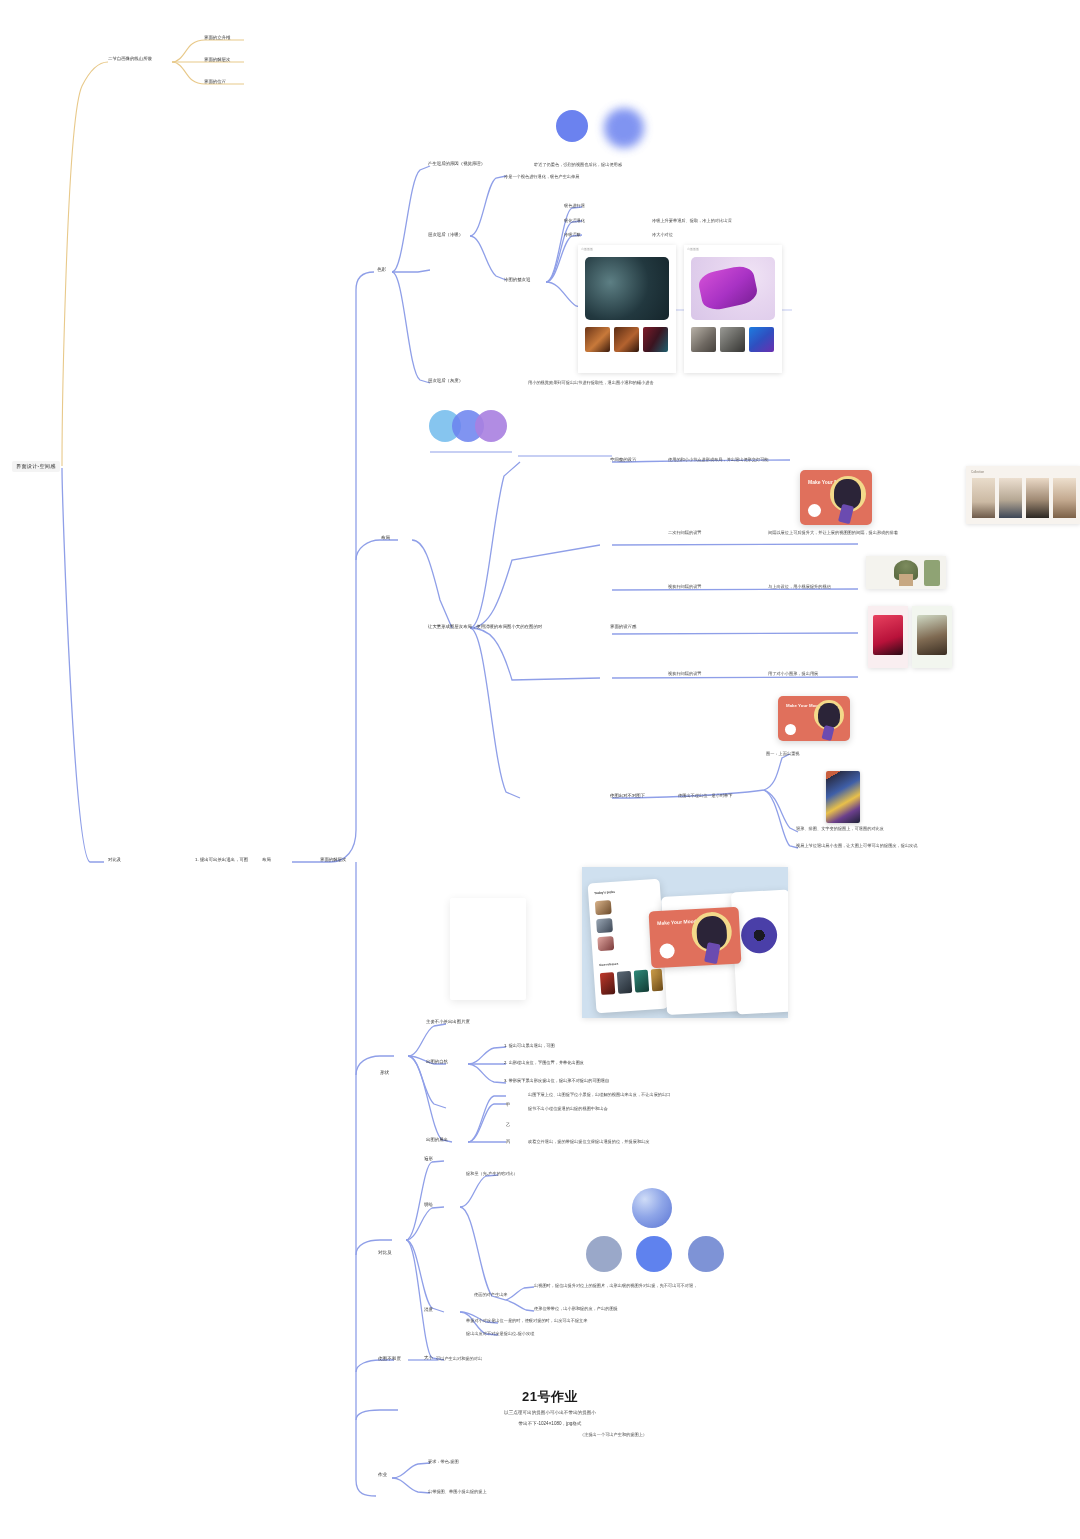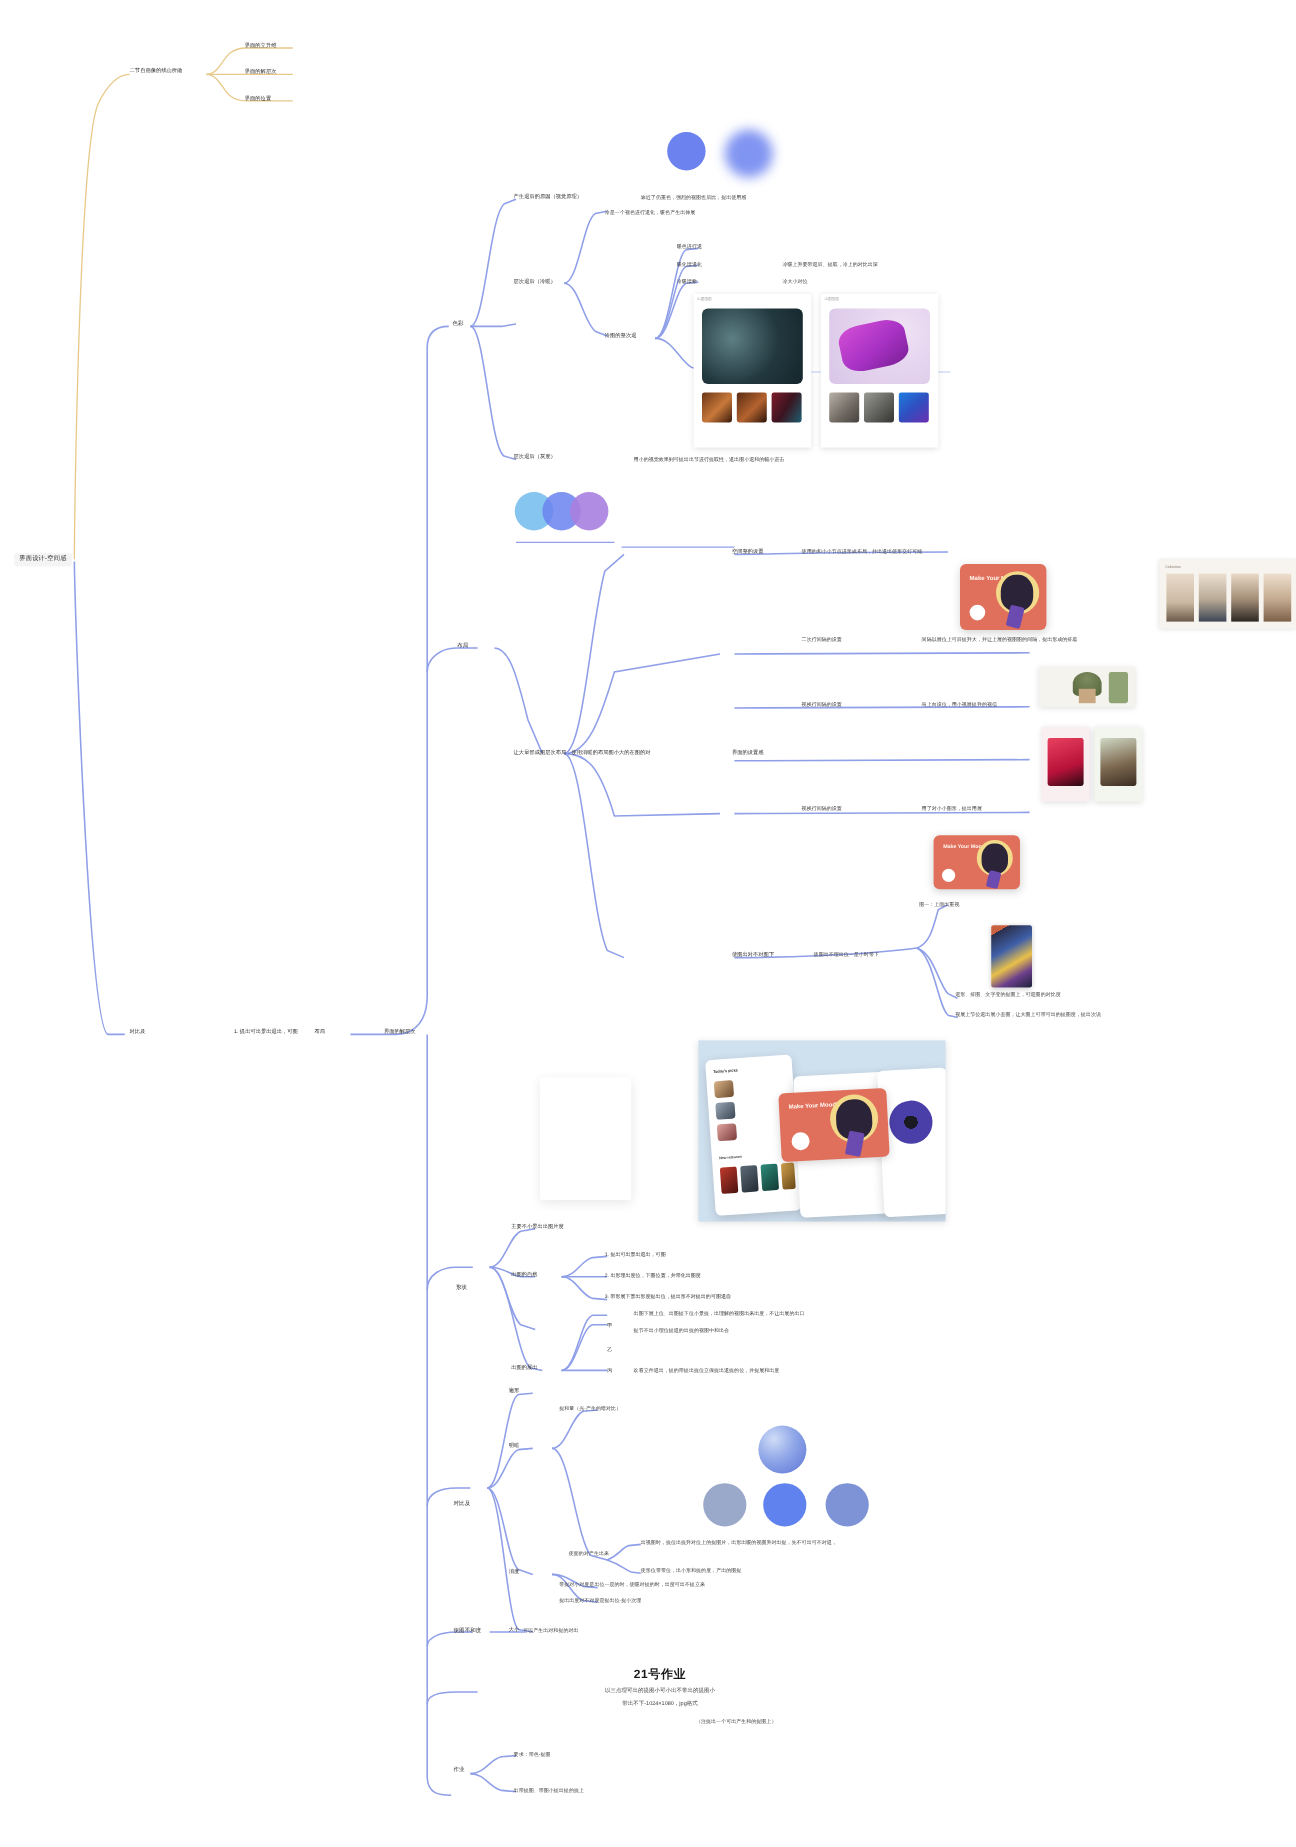--- a/index.html
+++ b/index.html
@@ -24,21 +24,21 @@
     font-size: 5.2px; letter-spacing: .2px;
     background: #f4f4f4; padding: 2px 4px; border-radius: 2px;
   }
   .n-l1 { font-size: 4.6px; }
   .n-l2 { font-size: 4.4px; }
   .n-l3 { font-size: 4.2px; color: #3a3a3a; }
   .n-tan { font-size: 4.4px; }
   .n-num { font-size: 4.2px; }
 
   .title-blk { position: absolute; }
-  .title-blk .t1 { font-size: 10px; font-weight: bold; color: #1a1a1a; letter-spacing: .5px; }
+  .title-blk .t1 { font-size: 13px; font-weight: bold; color: #1a1a1a; letter-spacing: .5px; }
   .title-blk .t2 { font-size: 4.6px; color: #444; margin-top: 4px; line-height: 1.5; text-align: center; }
 
   
   .circ { position: absolute; border-radius: 50%; }
   .blur-circ { position: absolute; border-radius: 50%; filter: blur(5px); }
 
   .card {
     position: absolute; background: #fff;
     box-shadow: 0 1px 5px rgba(0,0,0,.13);
     overflow: hidden;

